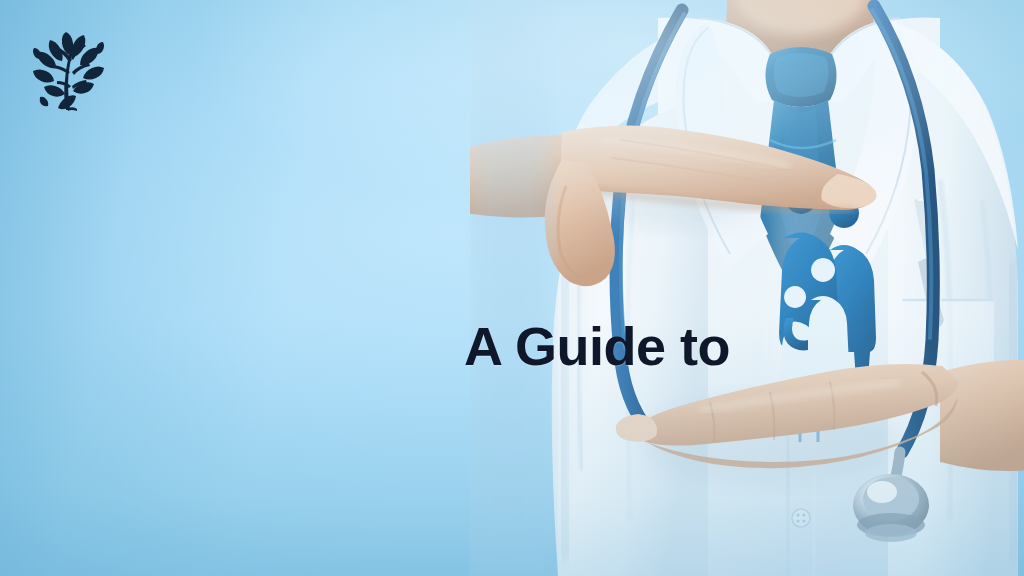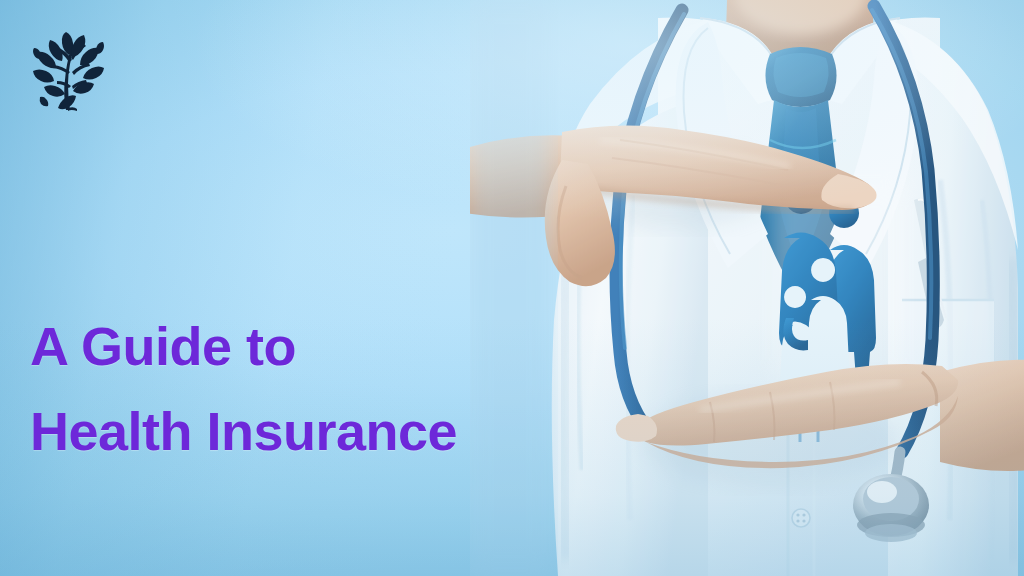--- a/index.html
+++ b/index.html
@@ -64,27 +64,28 @@
     width: 96px;
     height: 96px;
   }
 
   
   #headline {
     position: absolute;
     left: 30px;
     top: 268px;
     width: 700px;
-    color: #6d28d9;
+    color: #0f172a;
     font-family: "Liberation Sans", sans-serif;
     font-weight: bold;
     font-size: 54px;
     line-height: 85px;
     letter-spacing: -0.5px;
     text-shadow: 0 1px 1px rgba(255,255,255,0.28);
+    text-align: right;
   }
   #headline .line { display: block; white-space: nowrap; }
 
   
   #doctor {
     position: absolute;
     left: 470px;
     top: 0;
     width: 554px;
     height: 576px;
@@ -366,16 +367,15 @@
 
         <path d="M12 30 q4 0 6 4 q2 4 0 7 q-4 0 -6 -4 q-2 -4 0 -7 Z"></path>
         <path d="M81 24 q2 4 0 8 q-2 4 -6 4 q-2 -4 0 -8 q2 -4 6 -4 Z"></path>
         <path d="M18 79 q4 -1 6 2 q3 3 2 7 q-4 1 -7 -2 q-2 -3 -1 -7 Z"></path>
       </g>
     </svg>
   </div>
 
   <h1 id="headline">
     <span class="line">A Guide to</span>
-    <span class="line">Health Insurance</span>
   </h1>
 
 </div>
 
 </body></html>

